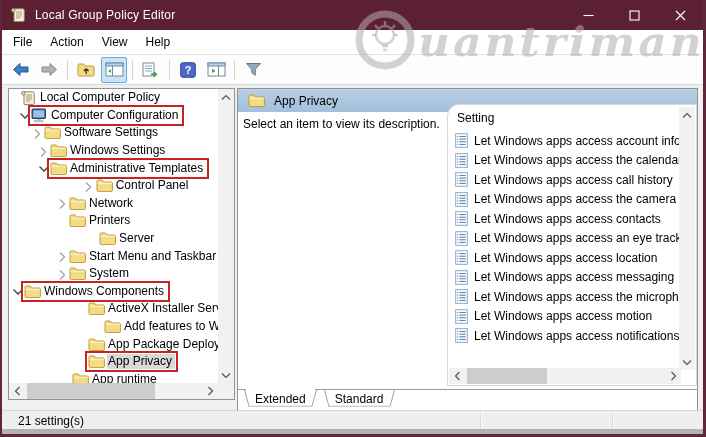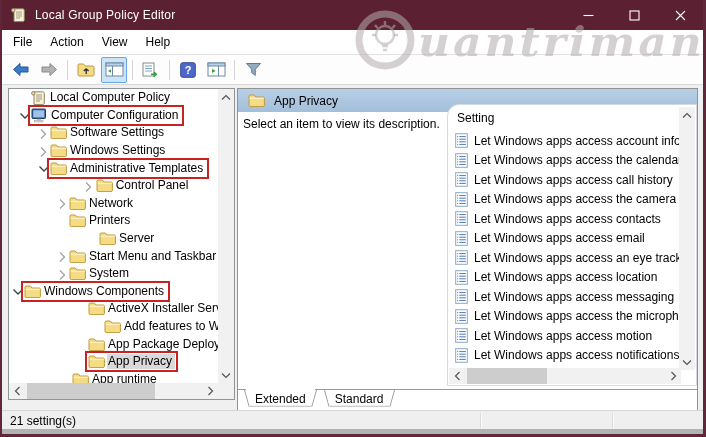--- a/index.html
+++ b/index.html
@@ -66,21 +66,21 @@
   .tabrow{position:absolute;left:0;right:0;top:300px;height:22px;border-top:1px solid #9b9b9b;
           background:#fff;display:flex;padding-left:6px;box-sizing:border-box;}
   .tab{position:relative;z-index:0;padding:2px 11px 0;font-size:12px;margin-right:7px;height:17px;}
   .tab::before{content:"";position:absolute;inset:0;border:1px solid #9b9b9b;border-top:none;background:#fff;
                transform:perspective(9px) rotateX(-4deg);transform-origin:top;z-index:-1;}
   .tab.active{z-index:3;}
   .tab.active::after{content:"";position:absolute;top:-1px;left:2px;right:2px;height:1px;background:#fff;}
   
   .statusbar{position:absolute;left:0;right:0;top:410px;height:19px;background:#efefef;
              border-top:1px solid #d6d6d6;font-size:12px;display:flex;align-items:center;}
-  .statusbar span{margin-left:8px;}
+  .statusbar span{margin-left:16px;}
   .sb-div{position:absolute;top:2px;bottom:2px;width:1px;background:#dadada;border-right:1px solid #fbfbfb;}
   .gray-band{position:absolute;left:0;right:0;top:429px;height:5px;background:#b3b3b3;}
   
   .watermark{position:absolute;left:352px;top:4px;width:348px;height:80px;z-index:40;pointer-events:none;
              color:var(--wm);display:flex;align-items:flex-start;}
   .wm-text{font-family:"DejaVu Serif",serif;font-style:italic;font-size:44px;font-weight:bold;
            letter-spacing:3px;line-height:76px;margin-left:2px;transform:scaleY(.92);}
 </style>
 </head>
 <body>
@@ -177,21 +177,21 @@
         <svg width="17" height="15" viewBox="0 0 17 15">
           <path d="M1.5 1.5h14L10.3 7.3v6L6.7 10.7V7.3z" fill="#93aabf" stroke="#5f7a94"></path>
         </svg>
       </div>
     </div>
 
   <div class="content-bg"></div>
 
   <div class="tree-pane">
     <div class="tree-view" id="tree">
-        <div class="tree-row" style="padding-left: 21px;">
+        <div class="tree-row" style="padding-left: 11px;">
           <span class="row-core">
             <span class="tree-icon">
               <svg width="16" height="16" viewBox="0 0 16 16">
                 <path d="M4 1.8h8.6c1 0 1.7.7 1.7 1.5v9.8c0 .9-.7 1.5-1.5 1.5H4z" fill="#f7f1d8" stroke="#8f835a"></path>
                 <circle cx="3.3" cy="3.3" r="1.7" fill="#e6dcb4" stroke="#8f835a"></circle>
                 <path d="M6 5h6M6 7h6M6 9h6M6 11h4" stroke="#9a9176" stroke-width="0.9"></path>
               </svg>
             </span>
             <span class="tree-label">Local Computer Policy</span>
           </span>
@@ -207,21 +207,21 @@
               <svg width="17" height="15" viewBox="0 0 17 15">
                 <rect x="1" y="1" width="13.5" height="9.5" rx="1" fill="#3f69a0" stroke="#1d3a63"></rect>
                 <rect x="2.3" y="2.3" width="10.9" height="7" fill="#9cc3ea"></rect>
                 <rect x="5.8" y="10.8" width="4" height="1.7" fill="#bdbdbd"></rect>
                 <rect x="3.6" y="12.5" width="8.4" height="1.5" fill="#dcdcdc" stroke="#9a9a9a" stroke-width="0.5"></rect>
               </svg>
             </span>
             <span class="tree-label">Computer Configuration</span>
           </span>
         </div>
-        <div class="tree-row" style="padding-left: 26px;">
+        <div class="tree-row" style="padding-left: 20px;">
           <span class="expander">
             <svg width="14" height="14" viewBox="0 0 14 14">
               <polyline points="5,3.5 9.5,8 5,12.5" fill="none" stroke="#a3a3a3" stroke-width="1.3"></polyline>
             </svg>
           </span>
           <span class="row-core">
             <span class="tree-icon">
               <svg width="17" height="13" viewBox="0 0 17 13">
                 <path d="M1 2.2C1 1.5 1.5 1 2.2 1h4.1l1.7 2h7.2c.7 0 1.2.5 1.2 1.2v7.2c0 .7-.5 1.2-1.2 1.2H2.2c-.7 0-1.2-.5-1.2-1.2z" fill="#f4dc85" stroke="#c0983c"></path>
                 <path d="M1.6 4.4h14.2" stroke="#fbf0bd" stroke-width="1.4"></path>
@@ -512,30 +512,20 @@
           </div>
           <div class="setting-row">
             <span class="s-icon">
               <svg width="13" height="15" viewBox="0 0 13 15">
                 <rect x="0.7" y="0.7" width="11.6" height="13.6" fill="#fff" stroke="#8aa8c4"></rect>
                 <path d="M4.3 3.6h6.5M4.3 6.2h6.5M4.3 8.8h6.5M4.3 11.4h6.5" stroke="#4a7ab0" stroke-width="1"></path>
                 <path d="M2.2 3.6h1M2.2 6.2h1M2.2 8.8h1M2.2 11.4h1" stroke="#4a7ab0" stroke-width="1"></path>
               </svg>
             </span>
             <span>Let Windows apps access contacts</span>
-          </div>
-          <div class="setting-row">
-            <span class="s-icon">
-              <svg width="13" height="15" viewBox="0 0 13 15">
-                <rect x="0.7" y="0.7" width="11.6" height="13.6" fill="#fff" stroke="#8aa8c4"></rect>
-                <path d="M4.3 3.6h6.5M4.3 6.2h6.5M4.3 8.8h6.5M4.3 11.4h6.5" stroke="#4a7ab0" stroke-width="1"></path>
-                <path d="M2.2 3.6h1M2.2 6.2h1M2.2 8.8h1M2.2 11.4h1" stroke="#4a7ab0" stroke-width="1"></path>
-              </svg>
-            </span>
-            <span>Let Windows apps access email</span>
           </div>
           <div class="setting-row">
             <span class="s-icon">
               <svg width="13" height="15" viewBox="0 0 13 15">
                 <rect x="0.7" y="0.7" width="11.6" height="13.6" fill="#fff" stroke="#8aa8c4"></rect>
                 <path d="M4.3 3.6h6.5M4.3 6.2h6.5M4.3 8.8h6.5M4.3 11.4h6.5" stroke="#4a7ab0" stroke-width="1"></path>
                 <path d="M2.2 3.6h1M2.2 6.2h1M2.2 8.8h1M2.2 11.4h1" stroke="#4a7ab0" stroke-width="1"></path>
               </svg>
             </span>
             <span>Let Windows apps access an eye tracker</span>

